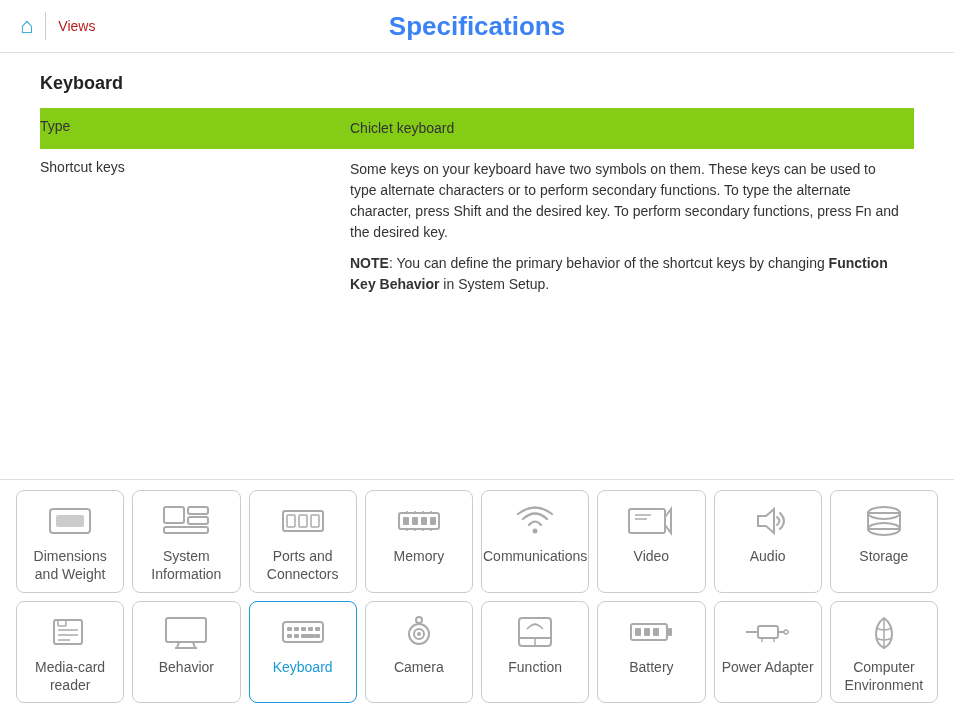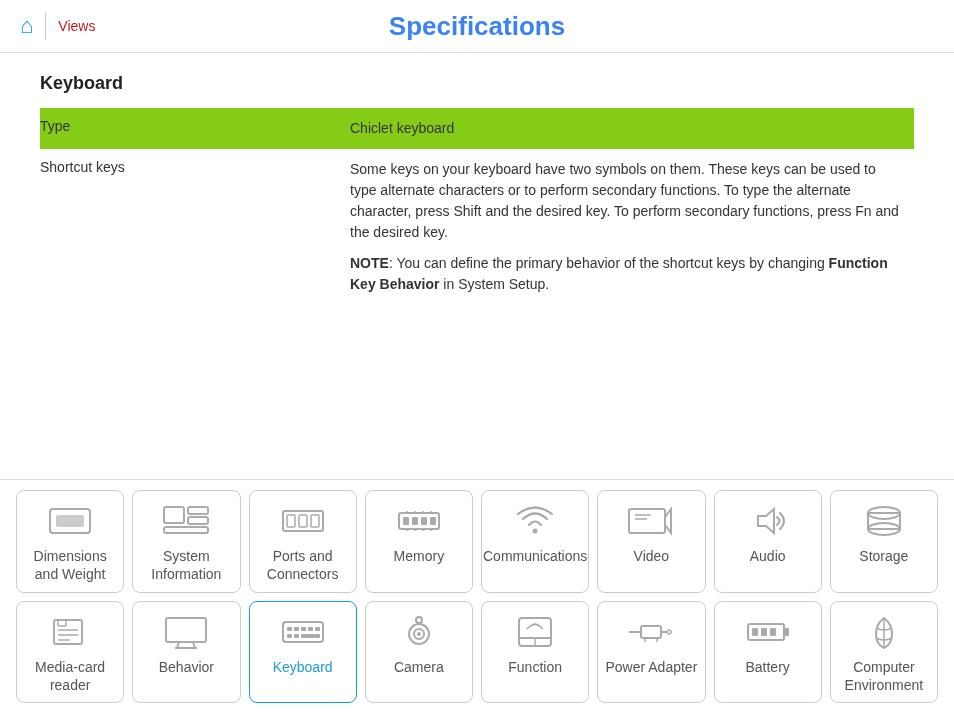--- a/index.html
+++ b/index.html
@@ -247,47 +247,47 @@
           <path d="M20,12 Q24,8 28,12" fill="none" stroke="#aaa" stroke-width="1.5"></path>
           <path d="M16,15 Q24,6 32,15" fill="none" stroke="#aaa" stroke-width="1.5"></path>
         </svg>
       </div>
       <span class="nav-label">Function</span>
     </div>
 
     <div class="nav-item">
       <div class="icon-area">
         <svg width="48" height="36" viewBox="0 0 48 36">
+          <rect x="4" y="10" width="36" height="16" rx="2" fill="none" stroke="#aaa" stroke-width="2"></rect>
+          <rect x="40" y="14" width="5" height="8" rx="1" fill="#aaa"></rect>
+          <rect x="8" y="14" width="6" height="8" rx="1" fill="#aaa"></rect>
+          <rect x="17" y="14" width="6" height="8" rx="1" fill="#aaa"></rect>
+          <rect x="26" y="14" width="6" height="8" rx="1" fill="#aaa"></rect>
+        </svg>
+      </div>
+      <span class="nav-label">Battery</span>
+    </div>
+
+    <div class="nav-item">
+      <div class="icon-area">
+        <svg width="48" height="36" viewBox="0 0 48 36">
           <rect x="14" y="12" width="20" height="12" rx="2" fill="none" stroke="#aaa" stroke-width="2"></rect>
           <line x1="2" y1="18" x2="14" y2="18" stroke="#aaa" stroke-width="2"></line>
           <line x1="34" y1="18" x2="40" y2="18" stroke="#aaa" stroke-width="2"></line>
           <circle cx="42" cy="18" r="2" fill="none" stroke="#aaa" stroke-width="1.5"></circle>
           <line x1="18" y1="24" x2="18" y2="28" stroke="#aaa" stroke-width="1.5"></line>
           <line x1="30" y1="24" x2="30" y2="28" stroke="#aaa" stroke-width="1.5"></line>
         </svg>
       </div>
       <span class="nav-label">Power Adapter</span>
     </div>
 
     <div class="nav-item">
       <div class="icon-area">
         <svg width="48" height="36" viewBox="0 0 48 36">
-          <rect x="4" y="10" width="36" height="16" rx="2" fill="none" stroke="#aaa" stroke-width="2"></rect>
-          <rect x="40" y="14" width="5" height="8" rx="1" fill="#aaa"></rect>
-          <rect x="8" y="14" width="6" height="8" rx="1" fill="#aaa"></rect>
-          <rect x="17" y="14" width="6" height="8" rx="1" fill="#aaa"></rect>
-          <rect x="26" y="14" width="6" height="8" rx="1" fill="#aaa"></rect>
-        </svg>
-      </div>
-      <span class="nav-label">Battery</span>
-    </div>
-
-    <div class="nav-item">
-      <div class="icon-area">
-        <svg width="48" height="36" viewBox="0 0 48 36">
           <path d="M24 4 Q32 10 32 20 Q32 30 24 34 Q16 30 16 20 Q16 10 24 4Z" fill="none" stroke="#aaa" stroke-width="2"></path>
           <path d="M16 14 Q24 18 32 14" fill="none" stroke="#aaa" stroke-width="1.5"></path>
           <path d="M16 24 Q24 28 32 24" fill="none" stroke="#aaa" stroke-width="1.5"></path>
           <line x1="24" y1="4" x2="24" y2="34" stroke="#aaa" stroke-width="1.5"></line>
         </svg>
       </div>
       <span class="nav-label">Computer Environment</span>
     </div>
 
   </div>

